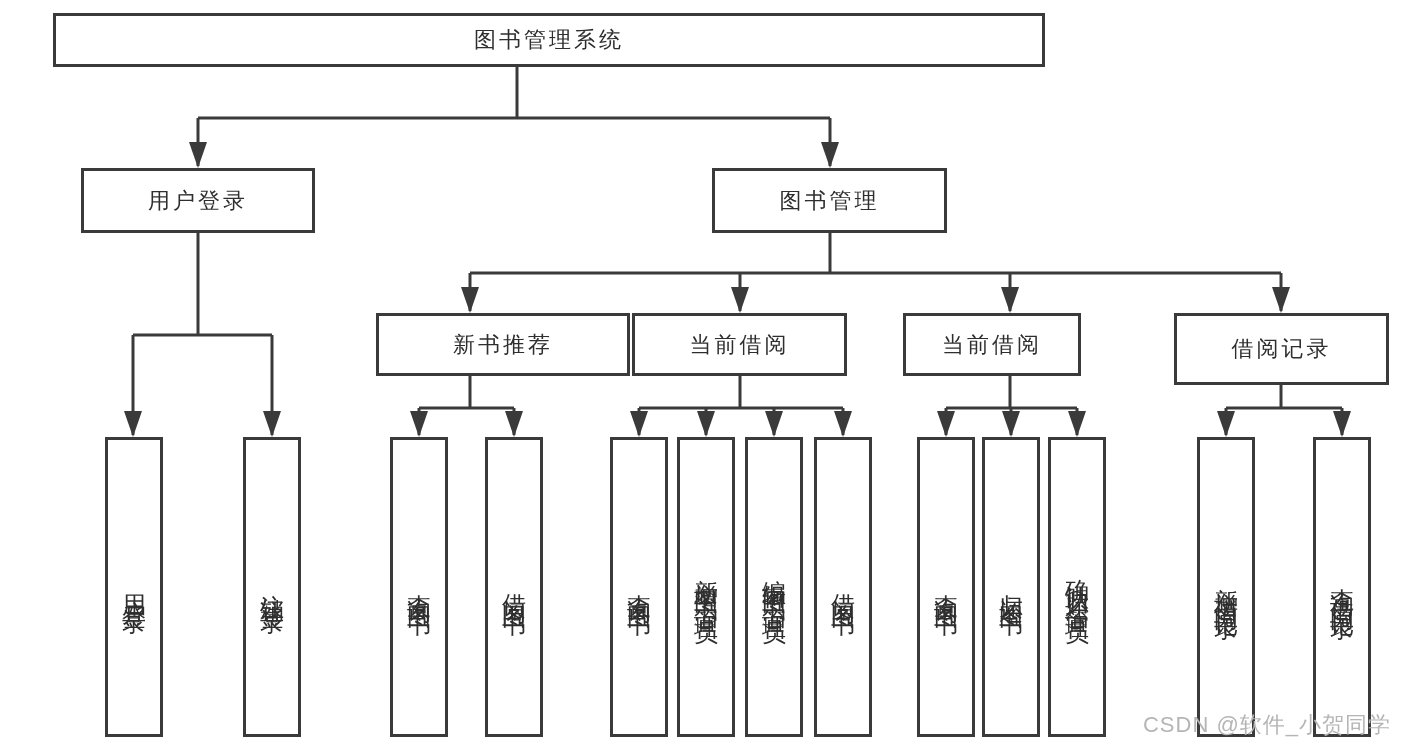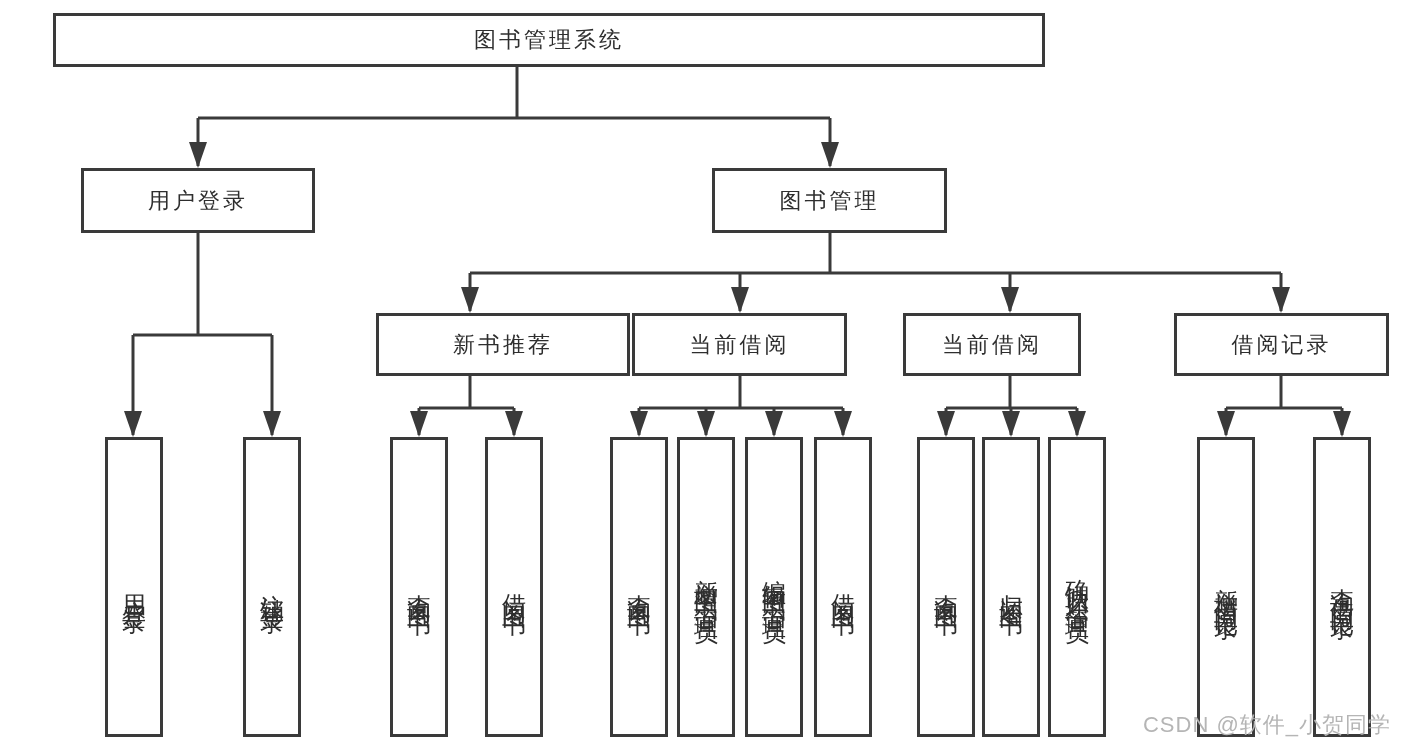--- a/index.html
+++ b/index.html
@@ -109,21 +109,21 @@
   </svg>
 
   <div class="node hbox" style="left:21px;top:13px;width:992px;height:54px;margin-left:32px;">图书管理系统</div>
 
   <div class="node hbox" style="left:81px;top:168px;width:234px;height:65px;">用户登录</div>
   <div class="node hbox" style="left:712px;top:168px;width:235px;height:65px;">图书管理</div>
 
   <div class="node hbox" style="left:376px;top:313px;width:254px;height:63px;">新书推荐</div>
   <div class="node hbox" style="left:632px;top:313px;width:215px;height:63px;">当前借阅</div>
   <div class="node hbox" style="left:903px;top:313px;width:178px;height:63px;">当前借阅</div>
-  <div class="node hbox" style="left:1174px;top:313px;width:215px;height:63px;">借阅记录</div>
+  <div class="node hbox" style="left:1174px;top:313px;width:215px;height:72px;">借阅记录</div>
 
   <div class="node vbox" style="left:105px;">用户登录</div>
   <div class="node vbox" style="left:243px;">注销登录</div>
 
   <div class="node vbox" style="left:390px;">查询图书</div>
   <div class="node vbox" style="left:485px;">借阅图书</div>
 
   <div class="node vbox" style="left:610px;">查询图书</div>
   <div class="node vbox" style="left:677px;">新增图书（管理员）</div>
   <div class="node vbox" style="left:745px;">编辑图书（管理员）</div>

